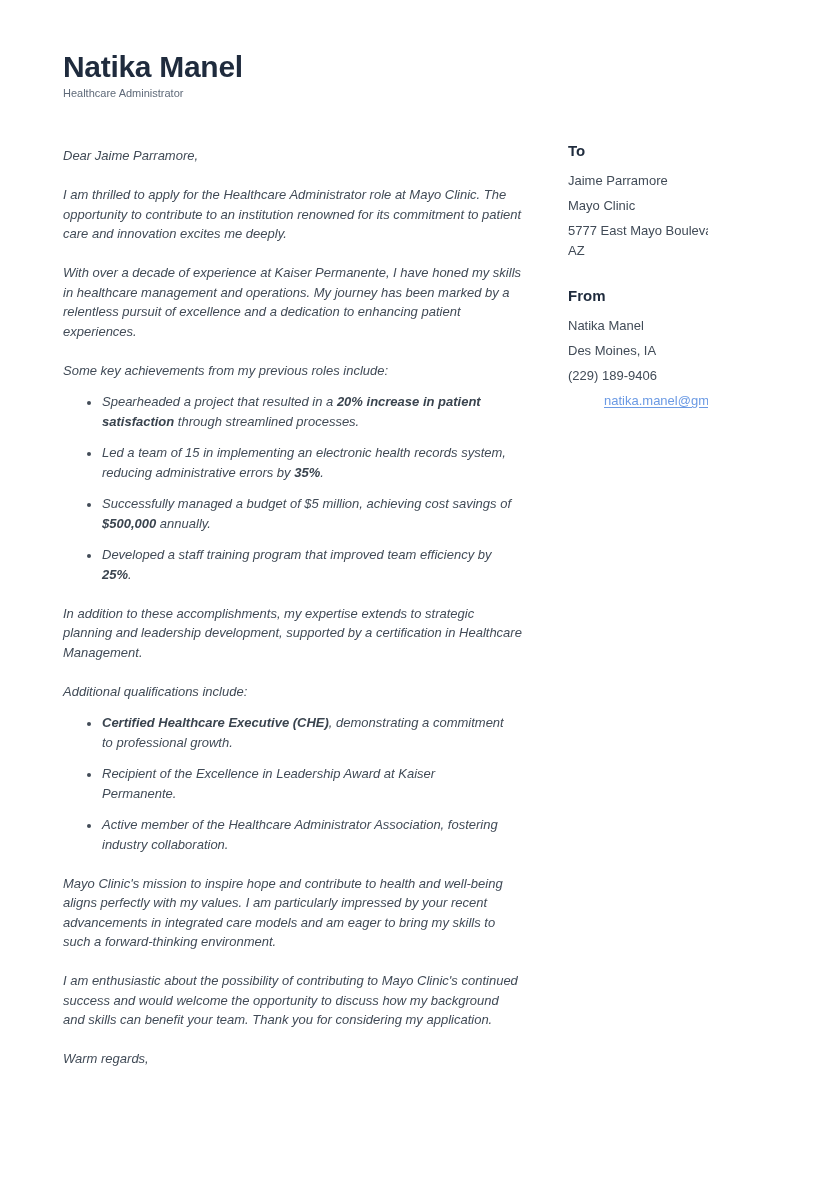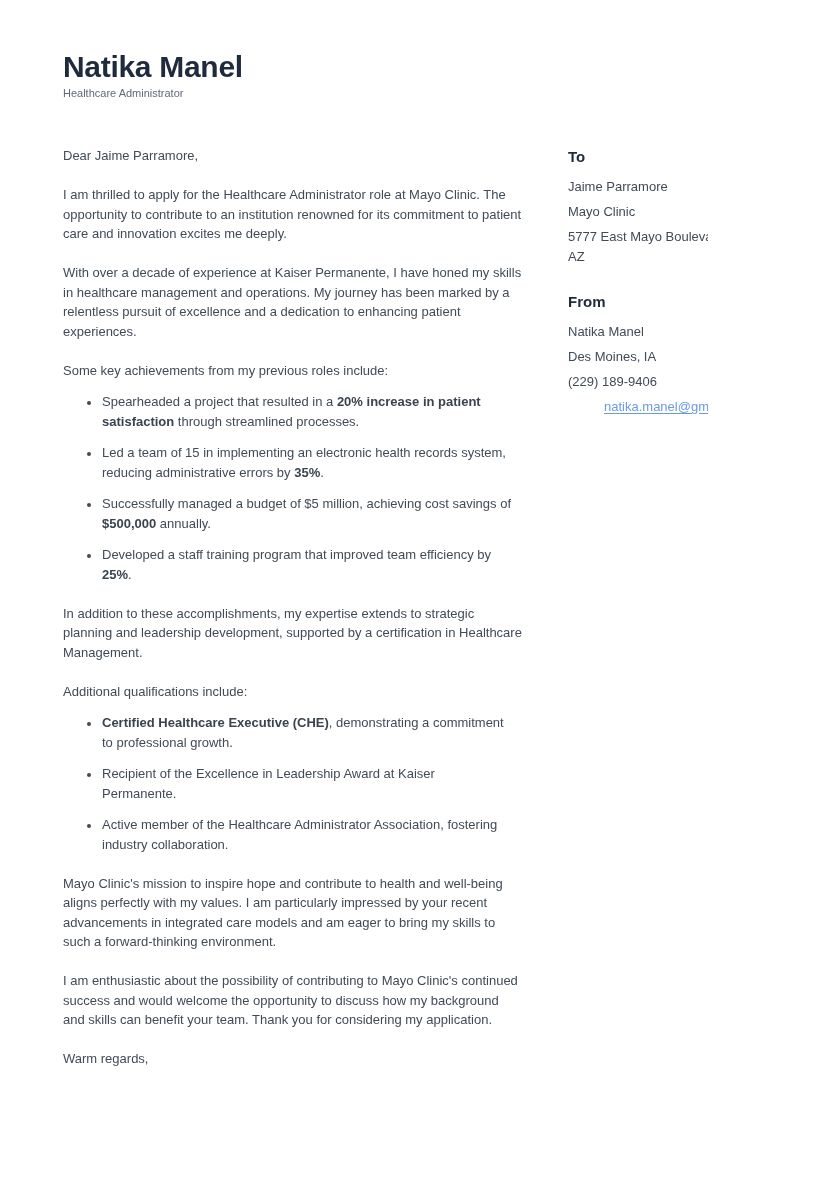--- a/index.html
+++ b/index.html
@@ -34,35 +34,36 @@
   }
 
   
   .letter {
     position: absolute;
     left: 63px; top: 146px;
     width: 460px;
     font-size: 13px;
     line-height: 19.5px;
     color: #414b57;
+    font-style: italic;
   }
   .letter p { margin: 0 0 19.5px 0; }
   .letter p.tight { margin-bottom: 0; }
   .letter strong { font-weight: 700; color: #3a444f; }
   .letter ul {
     margin: 0 0 19.5px 0;
     padding-left: 26px;
   }
   .letter li { margin: 12px; padding-left: 1px; }
   .letter li::marker { color: #414b57; font-size: 12px; }
 
   
   .sidebar {
     position: absolute;
-    left: 568px; top: 148px;
+    left: 568px; top: 142px;
     width: 215px;
   }
   .sidebar h2 {
     margin: 0 0 12px 0;
     font-size: 15px;
     font-weight: 700;
     color: #1f2b3d;
   }
   .sidebar .section-from { margin-top: 27px; }
   .contact-line {

